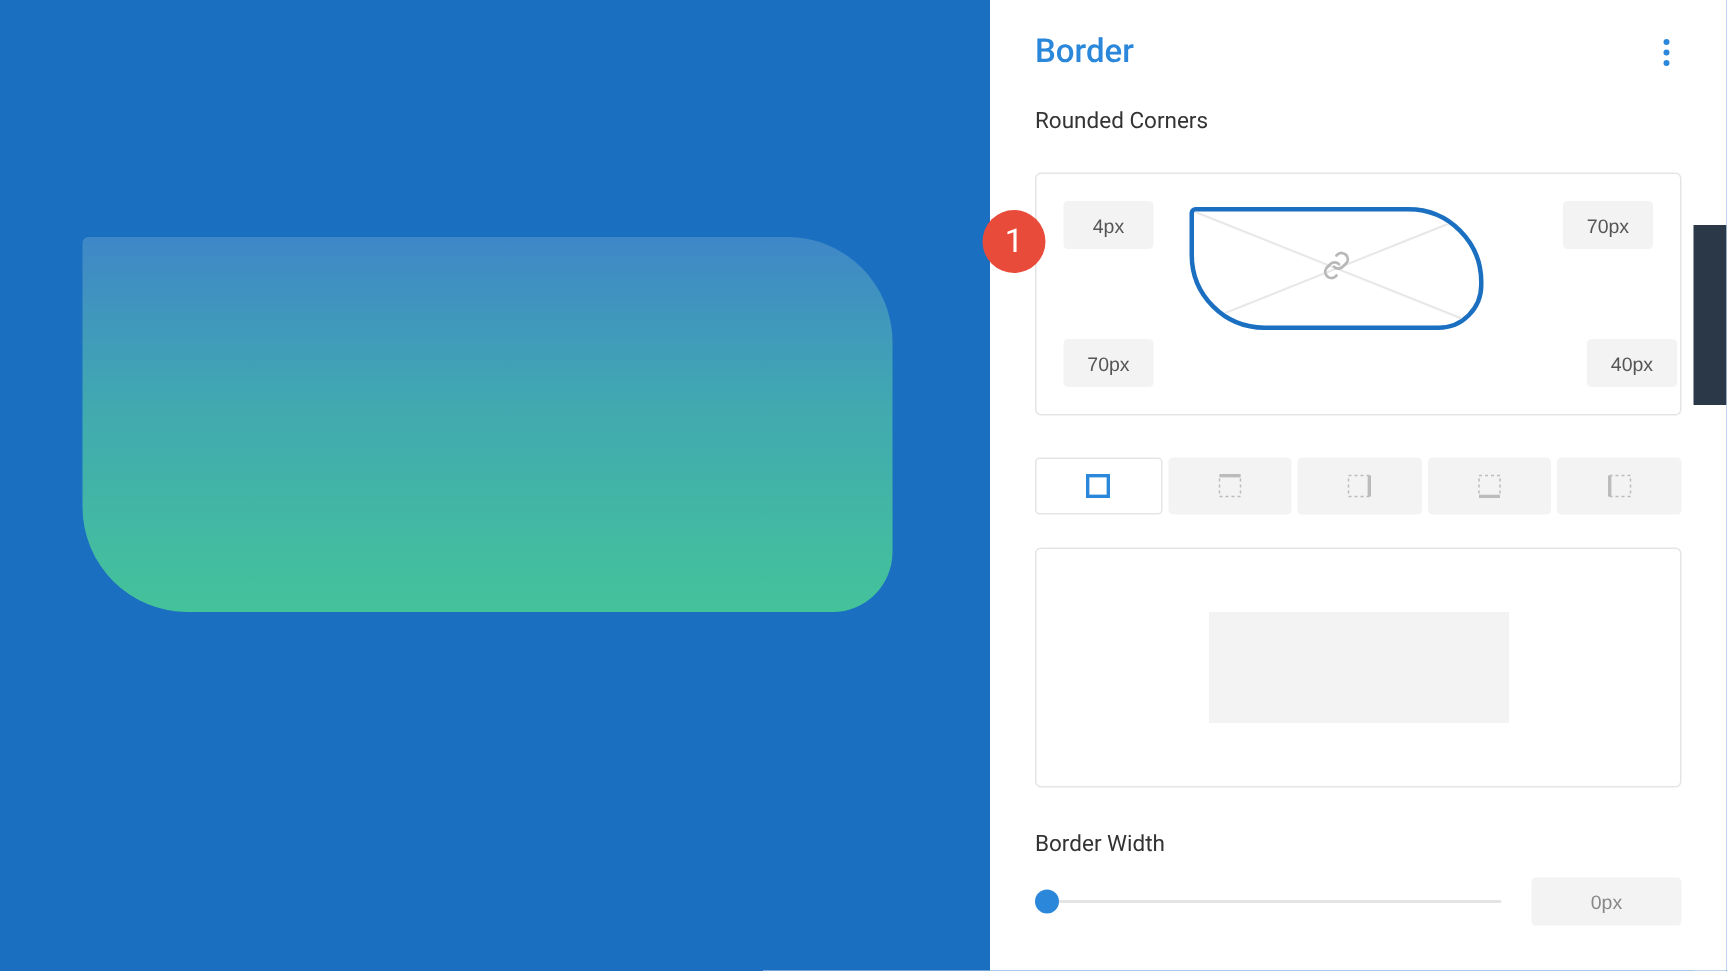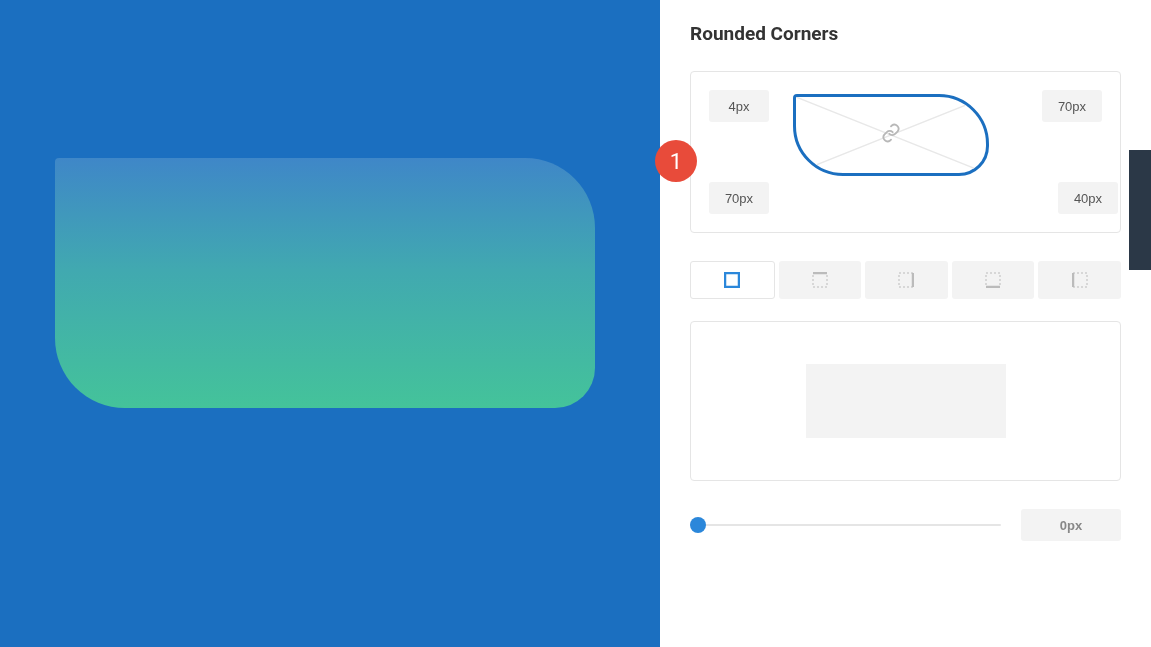--- a/index.html
+++ b/index.html
@@ -74,22 +74,22 @@
     flex-direction: column;
     align-items: center;
     justify-content: center;
     gap: 3px;
   }
   .menu-dots span {
     width: 4px; height: 4px; background:#2b87da; border-radius:50%;
   }
   .section-label {
     color: #333;
-    font-size: 19px;
-    font-weight: 700;
+    font-size: 15px;
+    font-weight: 400;
     margin-bottom: 14px;
   }
   .corners-box {
     border: 1px solid #e5e5e5;
     border-radius: 4px;
     padding: 18px 18px;
     position: relative;
     height: 162px;
     margin-bottom: 28px;
     margin-top: 26px;
@@ -199,21 +199,20 @@
   }
   .width-input {
     width: 100px;
     height: 32px;
     background: #f3f3f3;
     border: none;
     border-radius: 3px;
     text-align: center;
     font-size: 13px;
     color: #888;
-    font-weight: bold;
   }
   .right-edge {
     position: absolute;
     right: 0;
     top: 0;
     width: 22px;
     height: 647px;
     background: #fff;
   }
   .right-tab {
@@ -228,20 +227,28 @@
 </head>
 <body>
 
 <div class="canvas">
   <div class="shape"></div>
 </div>
 
 <div class="badge">1</div>
 
 <div class="panel">
+  <div class="panel-header">
+    <div class="panel-title">Border</div>
+    <div class="menu-dots">
+      <span></span>
+        <span></span>
+        <span></span>
+    </div>
+  </div>
 
   <div class="section-label">Rounded Corners</div>
   <div class="corners-box">
     <input class="corner-input corner-tl" value="4px" style="">
     <input class="corner-input corner-tr" value="70px" style="">
     <input class="corner-input corner-bl" value="70px" style="">
     <input class="corner-input corner-br" value="40px" style="">
     <div class="corner-preview">
       <svg viewBox="0 0 196 82" preserveAspectRatio="none">
         <line x1="0" y1="0" x2="196" y2="82" stroke="#e8e8e8" stroke-width="1.5"></line>
@@ -285,20 +292,21 @@
           <rect x="1" y="1" width="14" height="14" fill="none" stroke="#bbb" stroke-width="1" stroke-dasharray="2 2"></rect>
           <line x1="1" y1="1" x2="1" y2="15" stroke="#bbb" stroke-width="2.5"></line>
         </svg>
     </button>
   </div>
 
   <div class="preview-box">
     <div class="preview-inner"></div>
   </div>
 
+  <div class="section-label">Border Width</div>
   <div class="width-row">
     <div class="slider-wrap">
       <div class="slider-track"></div>
       <div class="slider-thumb"></div>
     </div>
     <input class="width-input" value="0px" style="">
   </div>
 
 </div>
 

